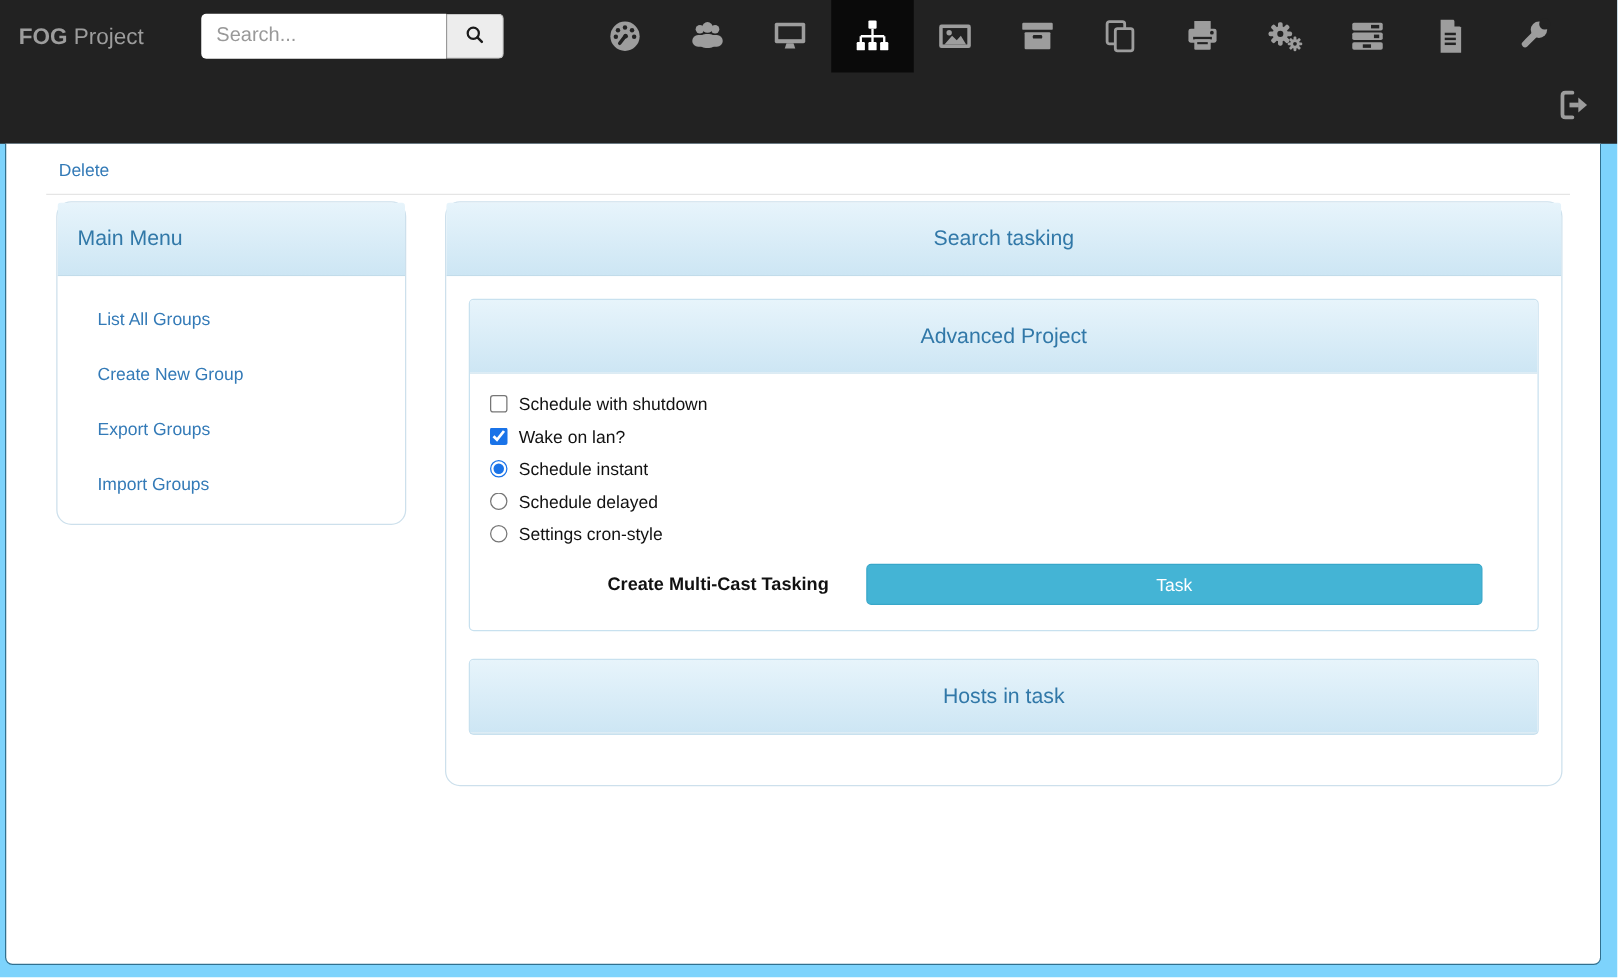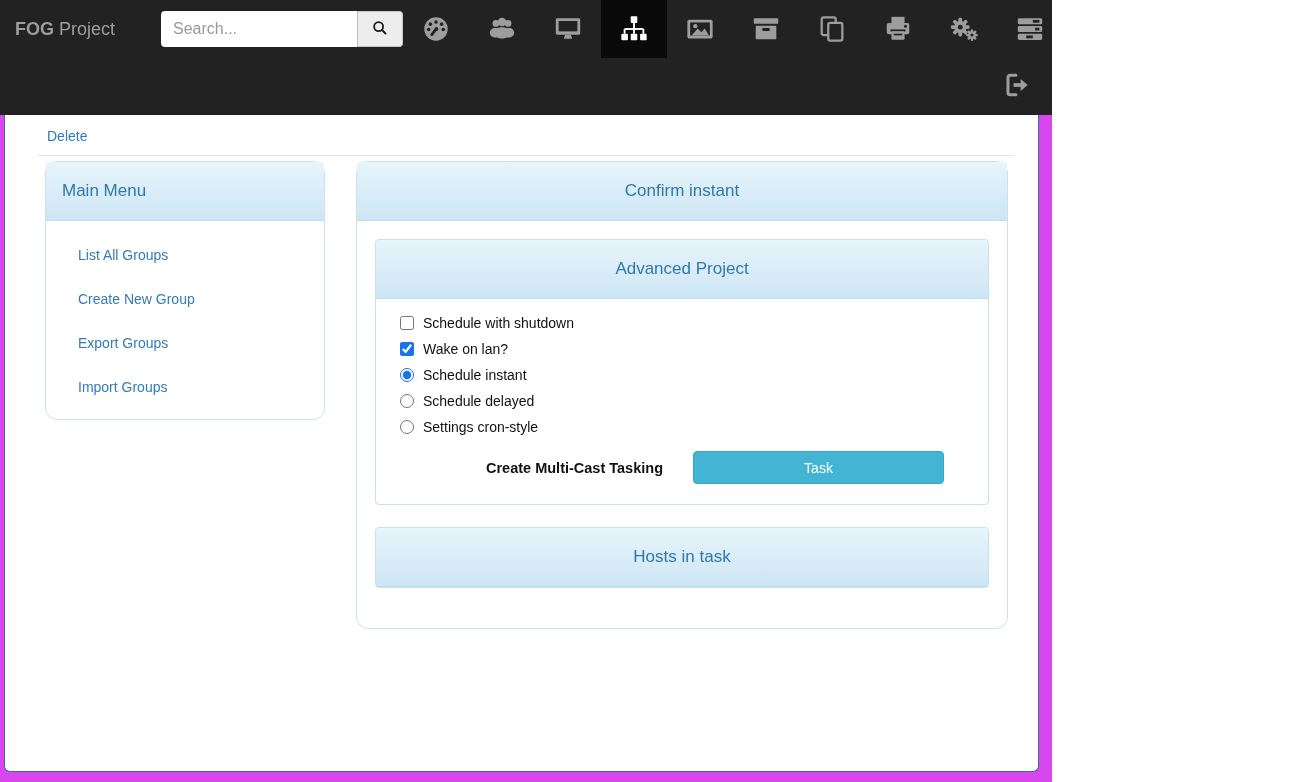--- a/index.html
+++ b/index.html
@@ -1,17 +1,17 @@
 <!DOCTYPE html>
 <html><head>
 <meta charset="utf-8">
 <style>
   * { box-sizing: border-box; margin: 0; padding: 0; }
   html,body { background:#fff; font-family:"Liberation Sans", sans-serif; }
-  .page { width:1052px; height:782px; position:relative; overflow:hidden; background:#d946ef; }
+  .page { width:1294px; height:782px; position:relative; overflow:hidden; background:#7dd3fc; }
 
   
   .navbar { height:115px; background:#222; }
   .nav-top { height:58px; display:flex; align-items:center; }
   .brand { margin-left:15px; font-size:18px; color:#9d9d9d; white-space:nowrap; }
   .brand b { font-weight:bold; }
   .search-form { display:flex; margin-left:46px; }
   .search-input { width:196px; height:36px; border:none; border-radius:4px 0 0 4px; padding:0 12px; font-size:16px; color:#555; outline:none; background:#fff; }
   .search-input::placeholder { color:#999; }
   .search-btn { width:46px; height:36px; background:#ededed; border:1px solid #c8c8c8; border-left:1px solid #bdbdbd; border-radius:0 4px 4px 0; display:flex; align-items:center; justify-content:center; cursor:pointer; }
@@ -43,21 +43,21 @@
   .sidebar-panel { width:280px; flex:none; }
   .sidebar-body { padding:26px 0 14px 32px; }
   .sidebar-link { display:block; color:#337ab7; font-size:14px; text-decoration:none; margin-bottom:28px; }
   .sidebar-link:last-child { margin-bottom:10px; }
 
   .main-panel { flex:1; }
   .main-body { padding:18px 18px 40px; }
 
   .subpanel { border:1px solid #c8e1ef; border-radius:4px; background:#fff; }
   .adv-body { padding:16px 16px 18px; }
-  .opt { display:flex; align-items:center; gap:9px; font-size:14px; color:#111; margin-bottom:10px; cursor:pointer; width:max-content;margin-left:8px; }
+  .opt { display:flex; align-items:center; gap:9px; font-size:14px; color:#111; margin-bottom:10px; cursor:pointer; width:max-content; }
   .opt input { width:14px; height:14px; accent-color:#1a73e8; cursor:pointer; }
   .action-row { display:flex; align-items:center; margin:16px 28px 2px 94px; }
   .action-label { font-weight:bold; font-size:14.5px; color:#111; white-space:nowrap; }
   .task-btn { flex:1; margin-left:30px; height:33px; background:#44b4d5; border:1px solid #38a7c9; border-radius:4px; color:#fff; font-size:14px; cursor:pointer; }
 
   .hosts-panel { margin-top:22px; }
   .hosts-body { padding:17px 28px 34px; }
   .hosts-table { width:100%; border-collapse:collapse; font-size:14px; }
   .hosts-table td { padding:11px 8px; text-align:center; border-top:1px solid #ddd; width:33.33%; }
   .hosts-table a { color:#337ab7; text-decoration:none; }
@@ -236,21 +236,21 @@
         <div class="panel-heading">Main Menu</div>
         <div class="sidebar-body">
           <a href="#" class="sidebar-link">List All Groups</a>
           <a href="#" class="sidebar-link">Create New Group</a>
           <a href="#" class="sidebar-link">Export Groups</a>
           <a href="#" class="sidebar-link">Import Groups</a>
         </div>
       </div>
 
       <div class="panel main-panel">
-        <div class="panel-heading center">Confirm instant</div>
+        <div class="panel-heading center">Search tasking</div>
         <div class="main-body">
 
           <div class="subpanel">
             <div class="panel-heading center">Advanced Project</div>
             <div class="adv-body">
               <div>
                   <label class="opt">
                     <input type="checkbox" style="">
                     <span>Schedule with shutdown</span>
                   </label>

